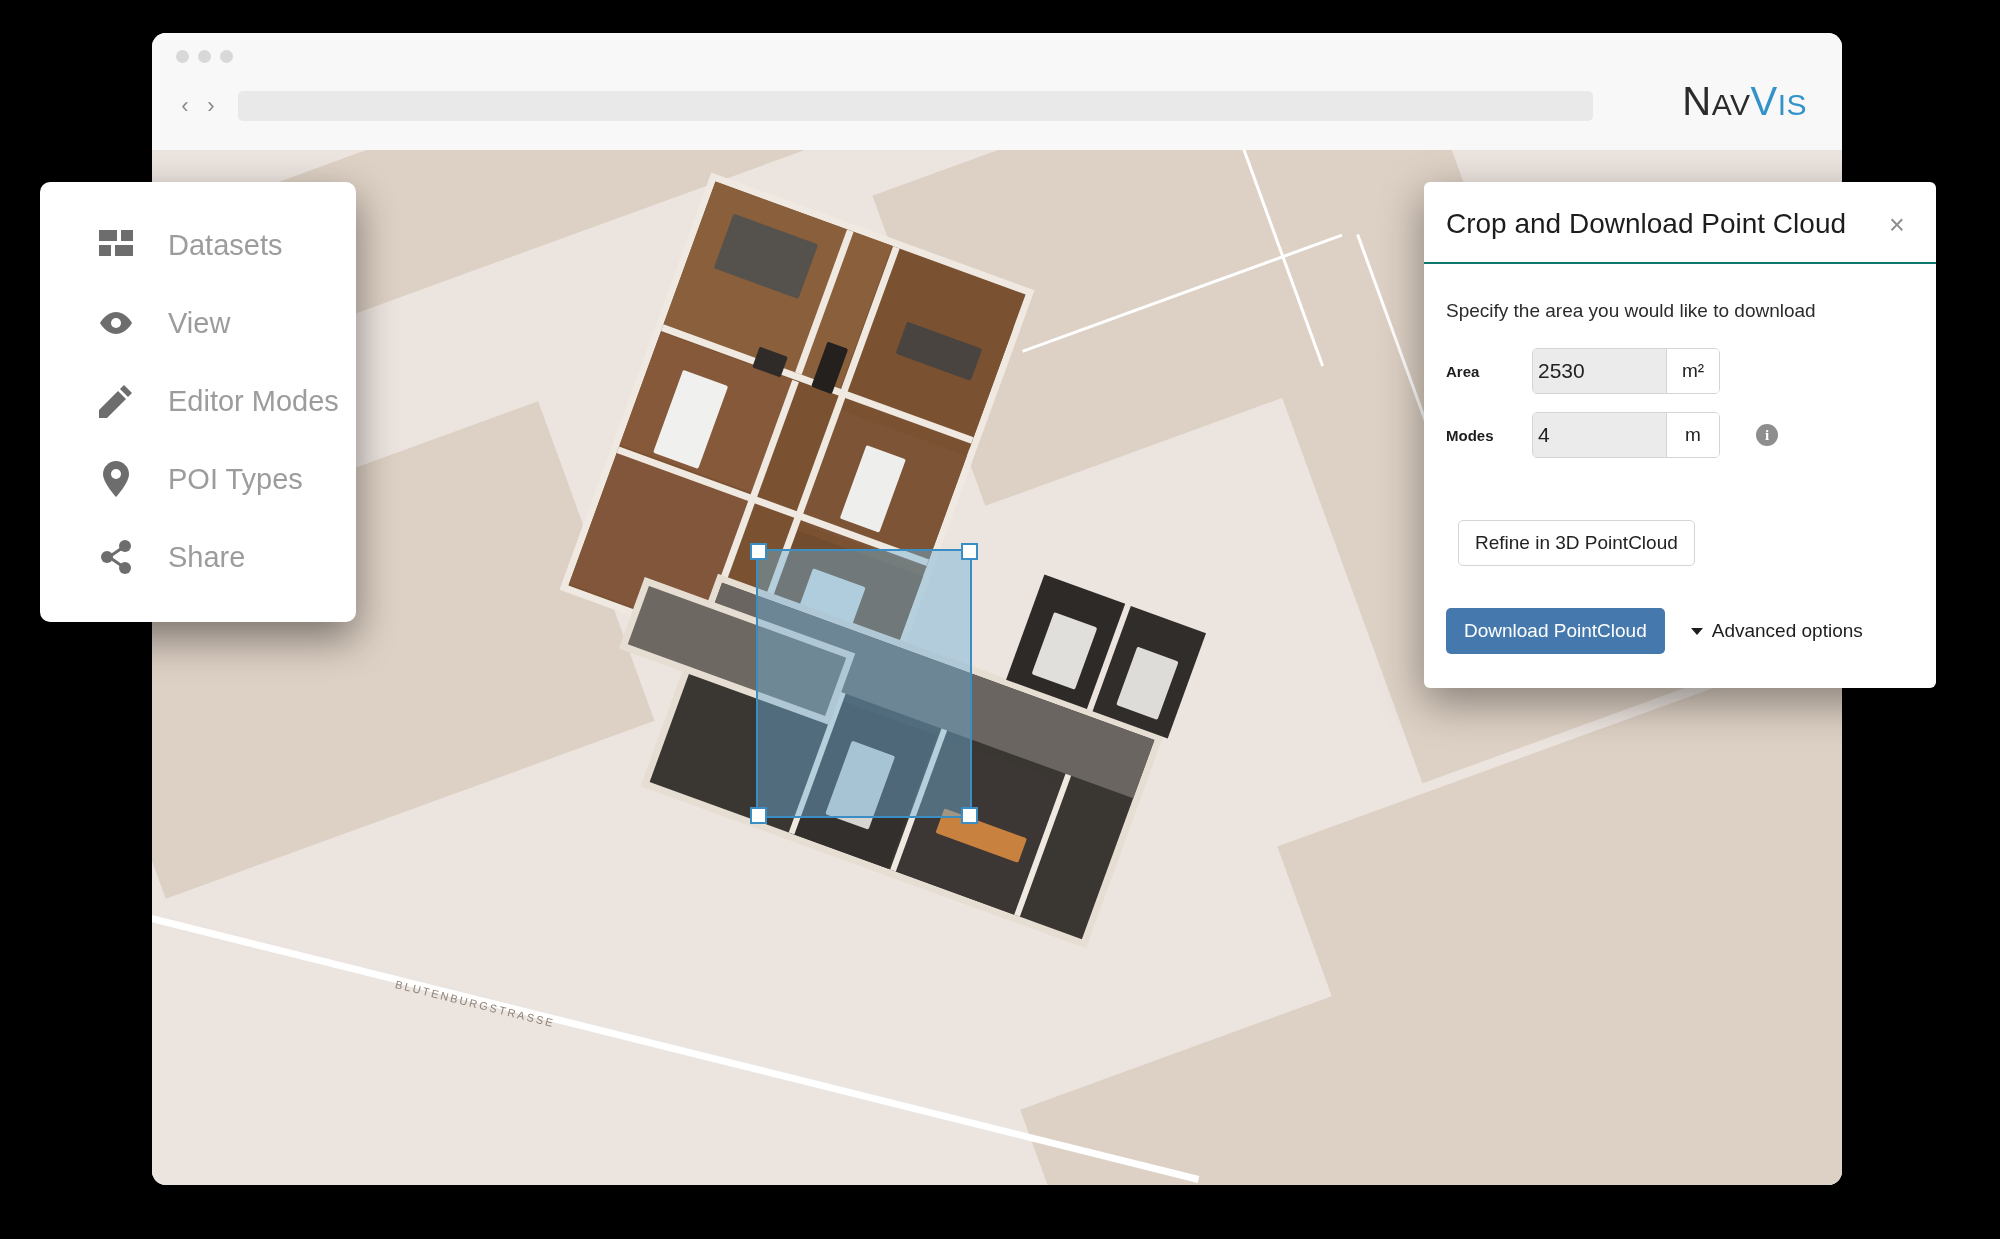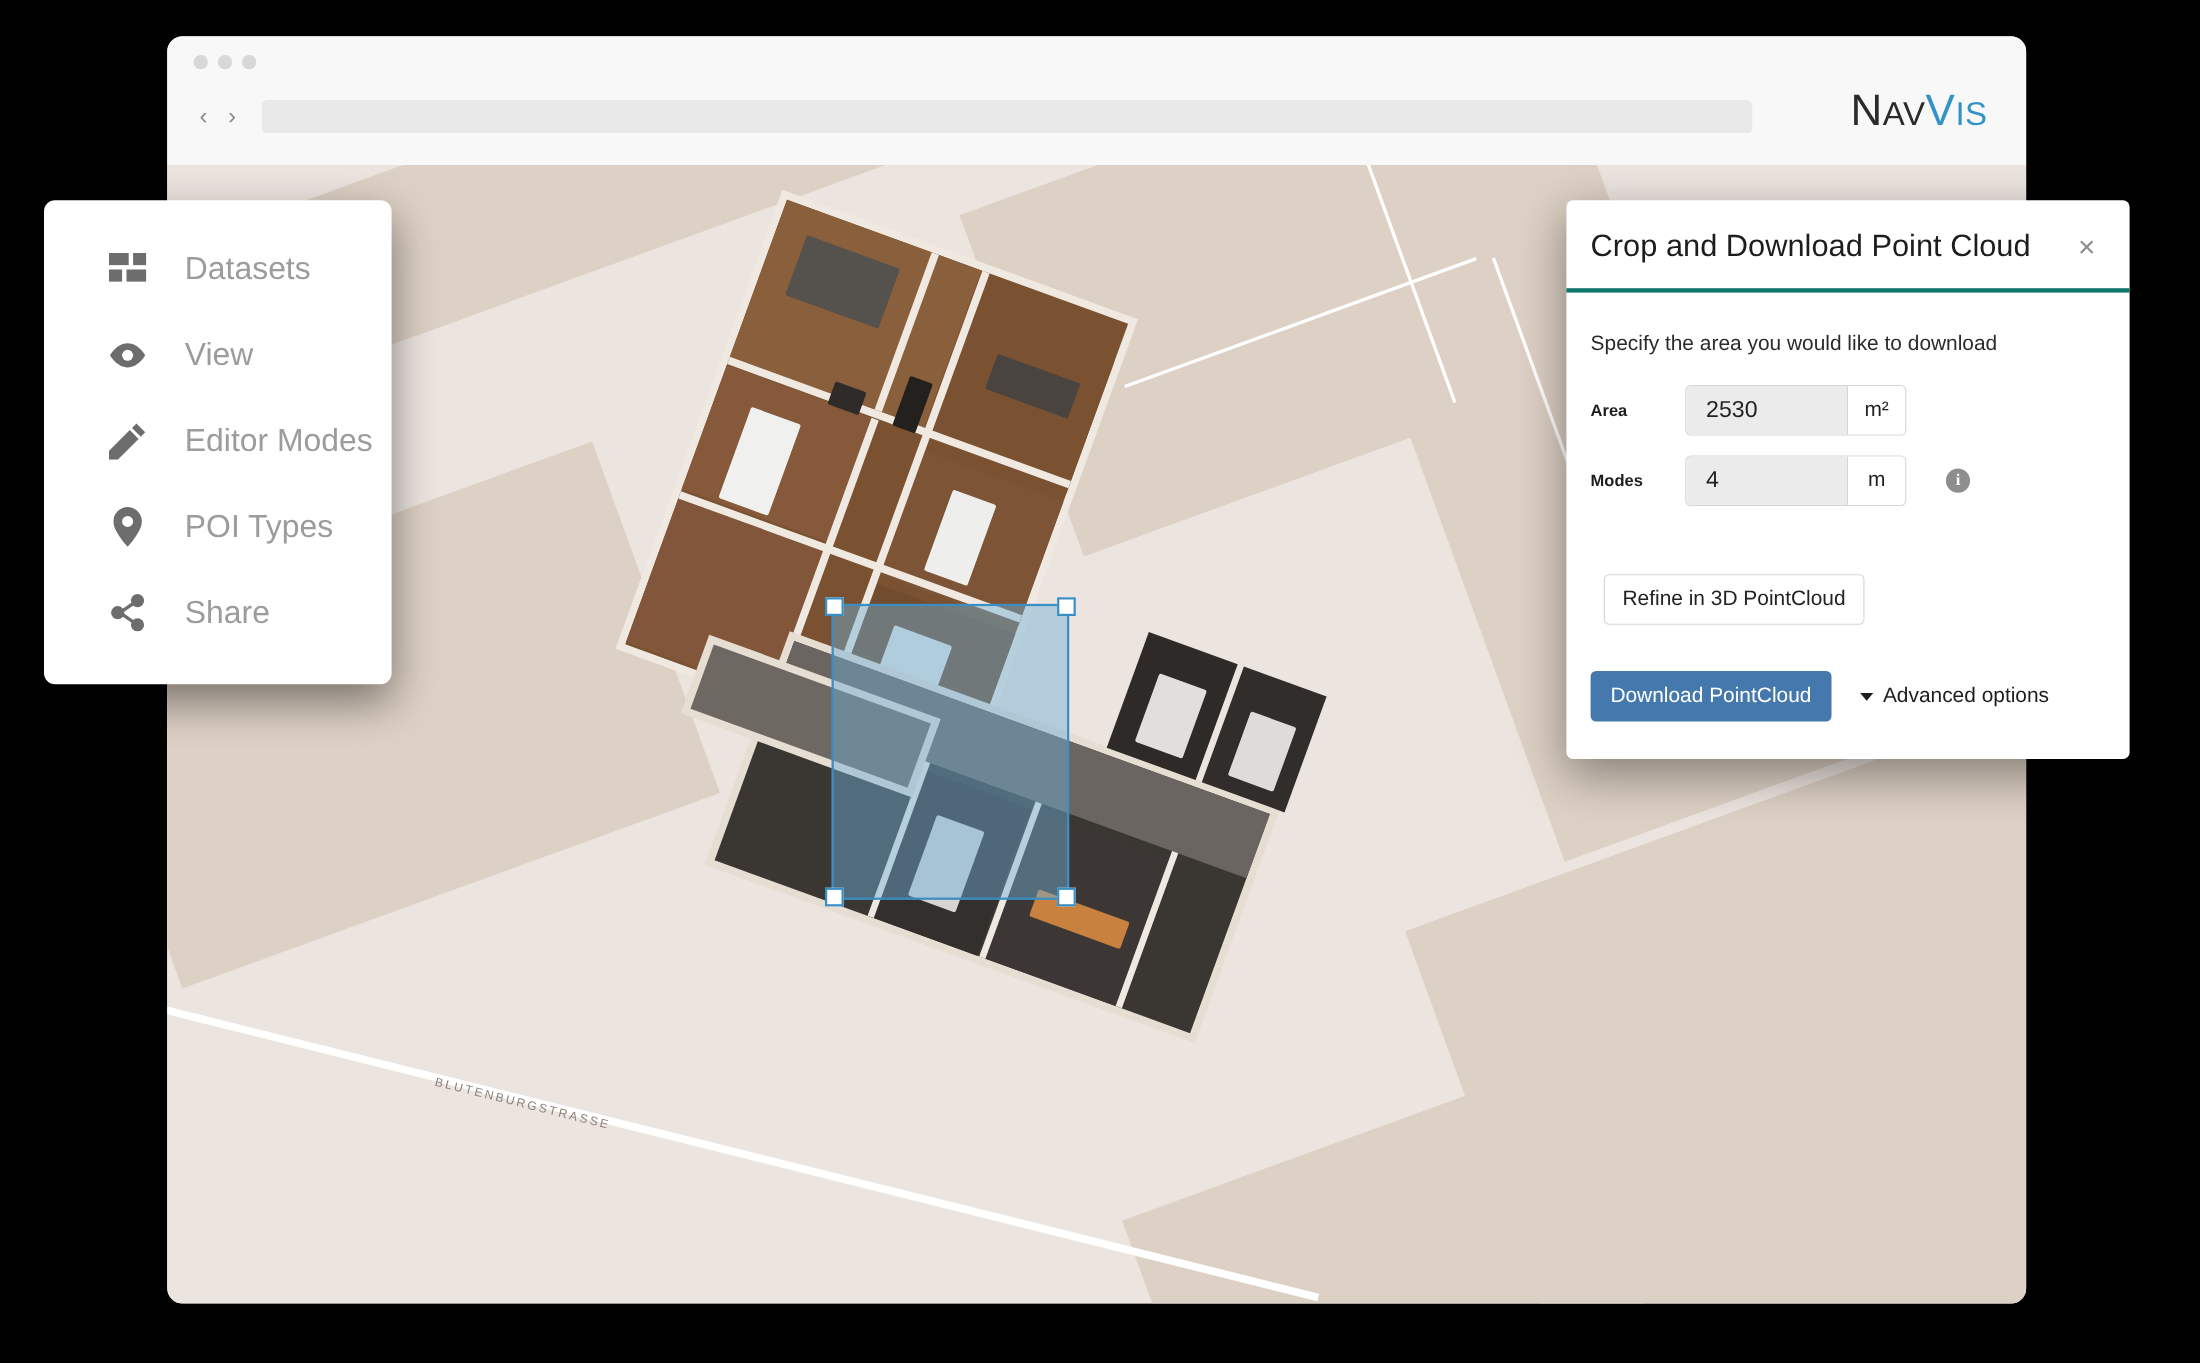--- a/index.html
+++ b/index.html
@@ -46,29 +46,29 @@
     box-shadow:0 16px 40px rgba(0,0,0,.45);
   }
   .mitem{display:flex;align-items:center;height:78px;padding:0 0 0 56px;cursor:pointer;}
   .micon{width:40px;height:40px;display:flex;align-items:center;justify-content:center;margin-right:32px;color:#6d6d6d;flex:0 0 auto;}
   .mlabel{font-size:29px;color:#9c9c9c;}
   .dlg{
     position:absolute;left:1424px;top:182px;width:512px;
     background:#fff;border-radius:6px;
     box-shadow:0 14px 44px rgba(0,0,0,.40);
   }
-  .dlghead{position:relative;padding:26px 26px 22px 22px;border-bottom:4px solid #0f766e;}
+  .dlghead{position:relative;padding:26px 26px 22px 22px;border-bottom:2px solid #0f766e;}
   .dlgtitle{font-size:28px;color:#1d1d1d;font-weight:400;}
   .dlgclose{position:absolute;right:26px;top:30px;width:26px;height:26px;color:#8d8d8d;font-size:27px;line-height:26px;text-align:center;cursor:pointer;}
   .dlgbody{padding:28px 22px 34px 22px;}
   .subtitle{font-size:19px;color:#2b2b2b;margin:8px 0 26px 0;}
   .frow{display:flex;align-items:center;margin-bottom:18px;}
   .flabel{width:86px;font-size:15px;font-weight:700;color:#1d1d1d;}
   .inputgrp{display:flex;height:44px;border:1px solid #d5d5d5;border-radius:5px;overflow:hidden;}
-  .fin{width:128px;background:#ebebeb;display:flex;align-items:center;padding-left:18px;font-size:21px;color:#222;}
+  .fin{width:128px;background:#ebebeb;display:flex;align-items:center;padding-left:5px;font-size:21px;color:#222;}
   .funit{width:52px;background:#fff;display:flex;align-items:center;justify-content:center;font-size:19px;color:#222;border-left:1px solid #d5d5d5;}
   .infoicon{width:22px;height:22px;border-radius:50%;background:#8e8e8e;color:#fff;font-size:15px;
             font-weight:700;display:flex;align-items:center;justify-content:center;margin-left:36px;font-family:"Liberation Serif",serif;}
   .refinebtn{display:inline-block;margin-top:44px;padding:11px 16px;border:1px solid #d5d5d5;border-radius:5px;background:#fff;font-size:19px;color:#222;cursor:pointer;margin-left:12px;}
   .actions{display:flex;align-items:center;margin-top:42px;}
   .dlbtn{background:#4579ad;color:#fff;border:none;border-radius:5px;padding:12px 18px;font-size:19px;cursor:pointer;font-family:"Liberation Sans",sans-serif;}
   .advanced{margin-left:26px;font-size:19px;color:#1d1d1d;display:flex;align-items:center;cursor:pointer;}
   .caret{width:0;height:0;border-left:6px solid transparent;border-right:6px solid transparent;border-top:7px solid #1d1d1d;margin-right:9px;}
 </style>
 </head>

